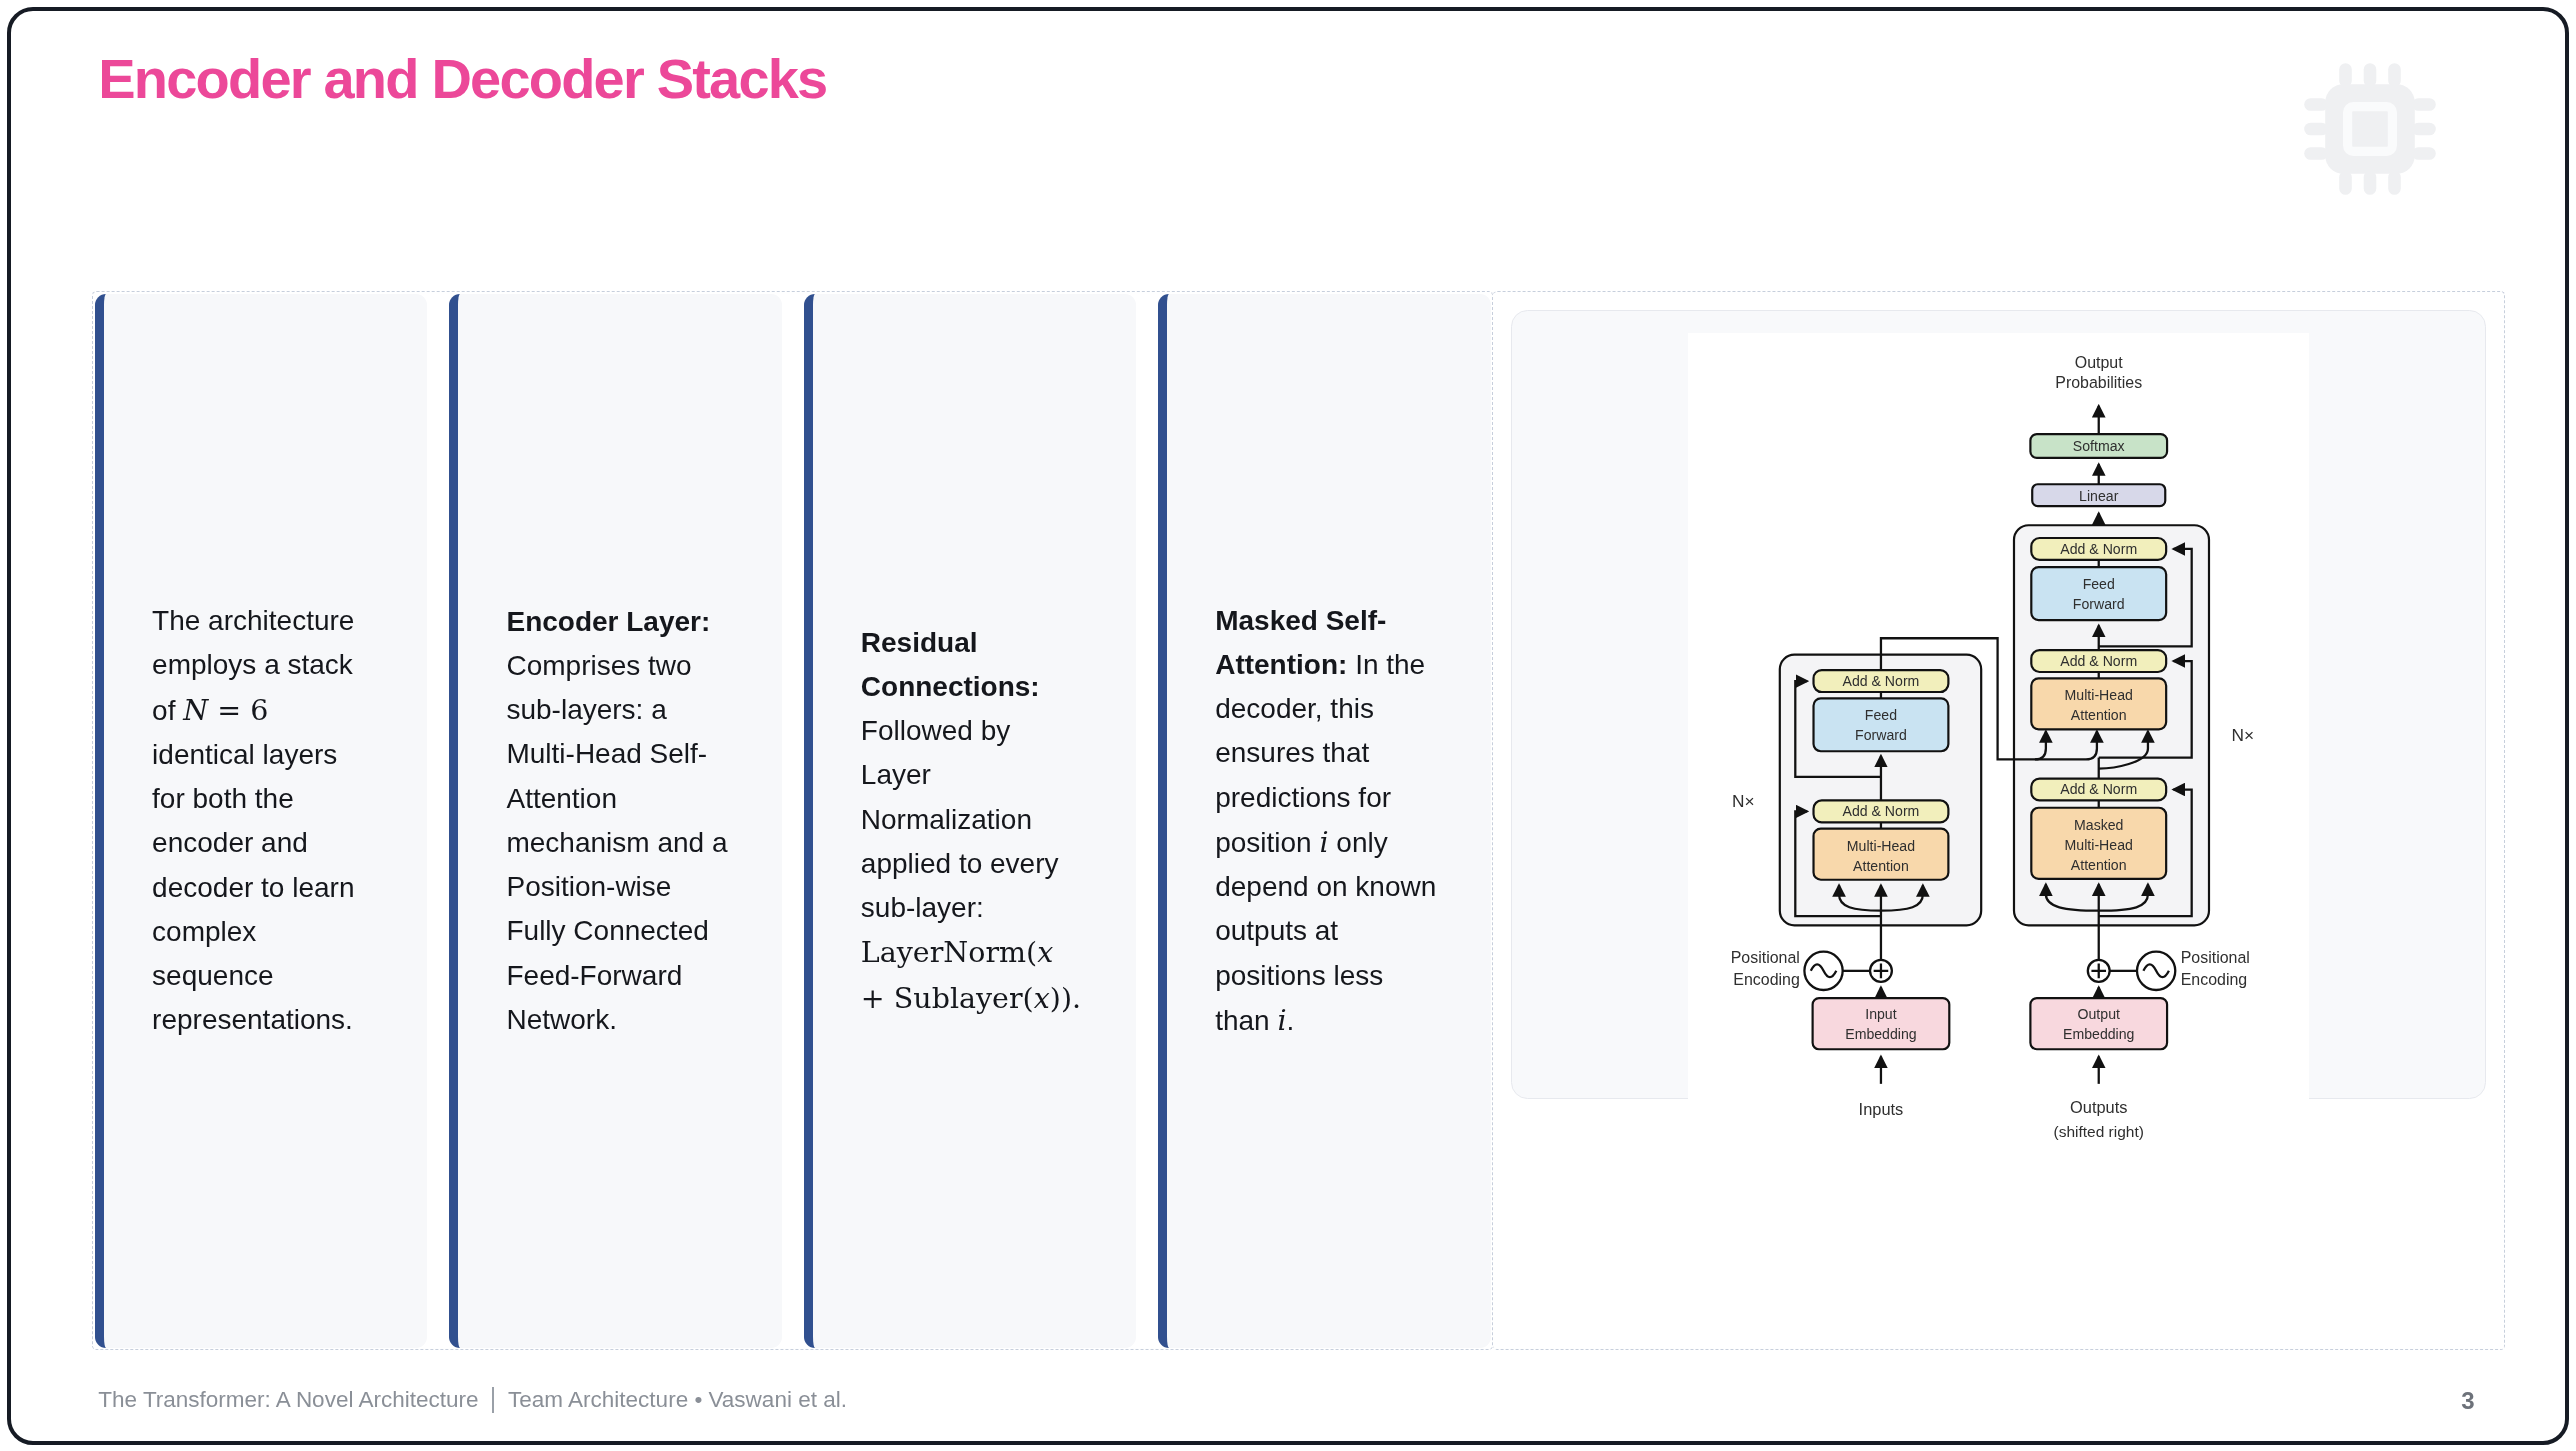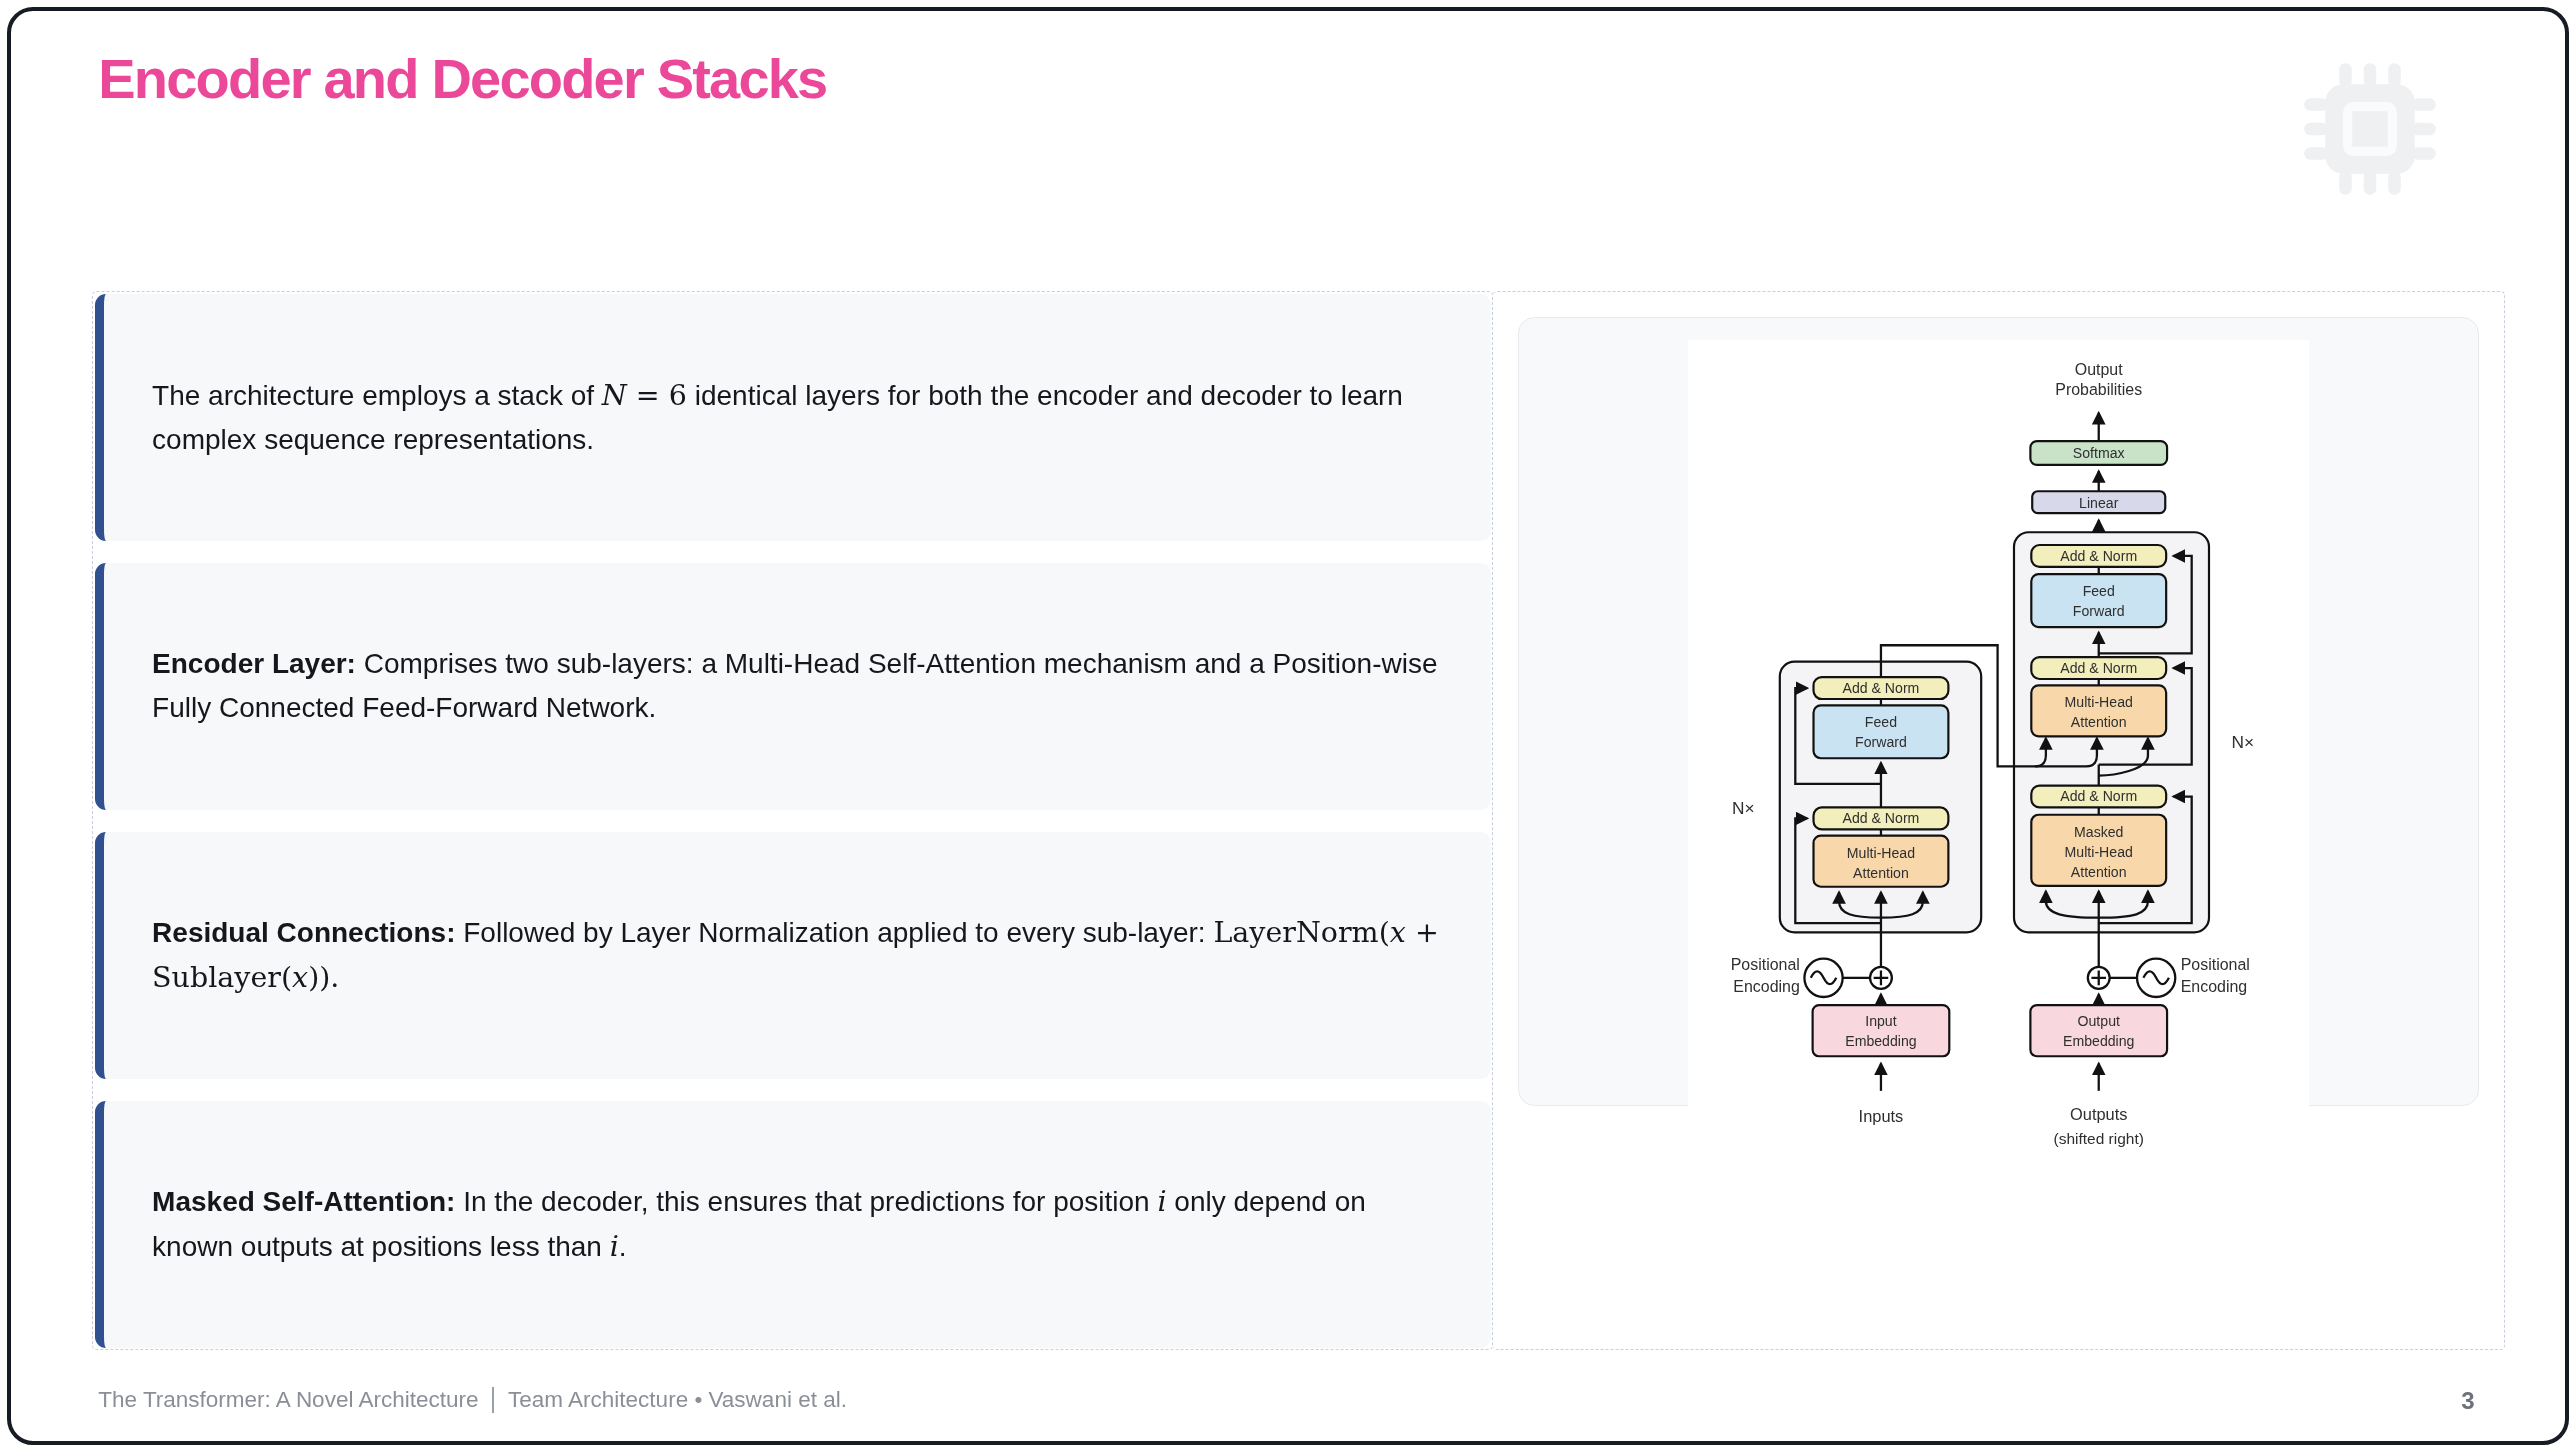--- a/index.html
+++ b/index.html
@@ -13,29 +13,29 @@
   .subtitle { position:absolute; left:87px; top:154px; font-size:31px; font-weight:600; color:#2d4f97; }
   .subtitle .mi { font-family:"DejaVu Serif",serif; font-style:italic; font-weight:500; font-size:34px; }
   .subtitle .mr { font-family:"DejaVu Serif",serif; font-weight:500; font-size:32px; }
   .chip { position:absolute; left:2289px; top:48px; width:140px; height:140px; }
 
   
   .content { position:absolute; left:81px; top:280px; width:2413px; height:1059px; display:grid; grid-template-columns:1401px 1fr; }
   .cell { border:1.8px dashed #c7cfdc; border-radius:4.6px; }
   .cell-right { border-left:none; position:relative; }
 
-  .blocks { height:100%; display:flex; flex-direction:column; gap:22px; padding:1.8px; }
+  .blocks { height:100%; display:flex; flex-direction:row; gap:22px; padding:1.8px; }
   .block { flex:1; background:#f7f8fa; border-left:9.2px solid #31508f; border-radius:11px;
            display:flex; align-items:center; padding:0 51px 0 48px; }
   .block p { font-size:28px; line-height:1.58; color:#15171c; }
   .block .b { font-weight:700; }
   .block .mi { font-family:"DejaVu Serif",serif; font-style:italic; font-size:28.5px; }
   .block .mr { font-family:"DejaVu Serif",serif; font-size:28.5px; }
 
-  .card { margin:25px; height:789px; background:#f8f9fb; border:1.8px solid #e7e9ee; border-radius:16.5px;
+  .card { margin:18px; height:789px; background:#f8f9fb; border:1.8px solid #e7e9ee; border-radius:16.5px;
           display:flex; justify-content:center; align-items:flex-start; }
   .diagram-wrap { margin-top:22px; background:#ffffff; }
 
   
   .footer { position:absolute; left:87px; top:1376px; display:flex; align-items:center; font-size:22.5px; color:#8a8f97;text-align:center; }
   .footer .divider { width:0; height:26px; border-left:2.3px solid #9aa0a8; margin:0 13.8px; }
   .page-num { position:absolute; right:90px; top:1376px; font-size:24px; font-weight:700; color:#6d727a; }
 
   svg text { font-family:"Liberation Sans",sans-serif; fill:#2f2f2f; }
 </style>

